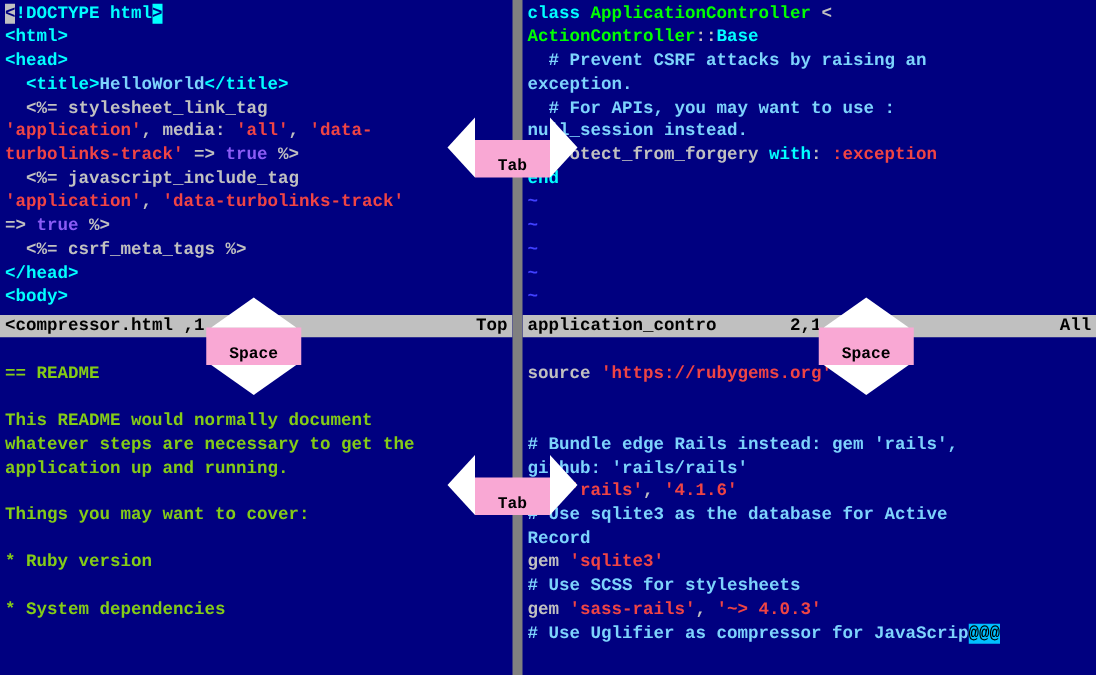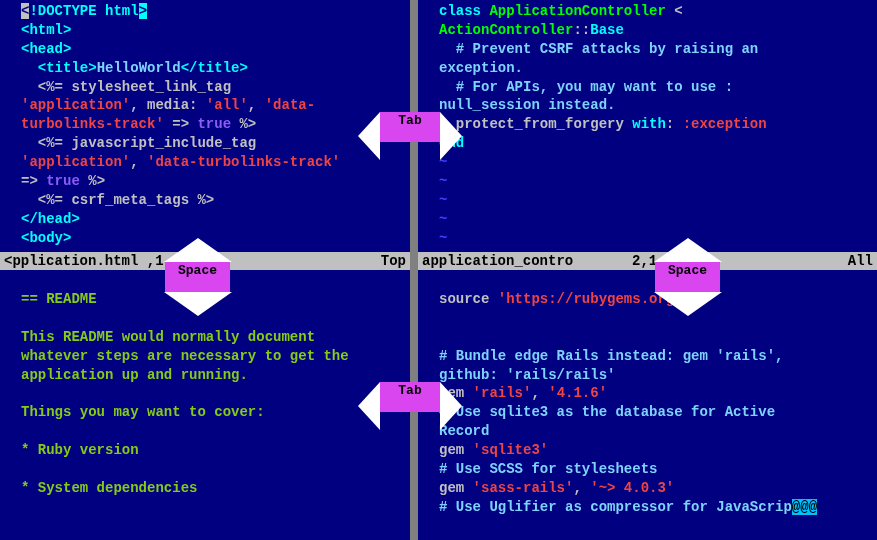--- a/index.html
+++ b/index.html
@@ -18,21 +18,21 @@
   .grid {
     display: grid;
     grid-template-columns: 410px 8px 459px;
     grid-template-rows: 270px 270px;
     width: 100%;
     height: 100%;
   }
   .pane {
     position: relative;
     overflow: hidden;
-    padding: 2px 21px;
+    padding: 2px 4px;
   }
   .divider-v {
     background: #808080;
     grid-row: 1 / span 2;
     grid-column: 2;
   }
   .statusbar {
     position: absolute;
     left: 0; right: 0;
     bottom: 0;
@@ -54,45 +54,45 @@
   .ltgray { color: #84cc16; }
   .gray   { color: #7dd3fc; }
   .tilde  { color: #4040ff; }
   .sel    { background: #c0c0c0; color: #000080; }
   .cursor { background: #00ffff; color:#000080; }
   .line { white-space: pre; }
   .statusbar .file { font-weight: bold; }
   
   .arrow {
     position: absolute;
-    background: #d946ef;
+    background: #f9a8d4;
     color: #000;
     display: flex;
-    align-items: flex-start;
+    align-items: flex-end;
     justify-content: center;
     font-weight: bold;
     z-index: 10;
   }
   .arrow.horiz {
     height: 30px;
     width: 60px;
     border-radius: 0;
   }
   .arrow.horiz::before,
   .arrow.horiz::after {
     content: "";
     position: absolute;
     width: 0; height: 0;
     border-top: 24px solid transparent;
     border-bottom: 24px solid transparent;
   }
   .arrow.horiz::before { left: -22px; border-right: 22px solid #fff; }
   .arrow.horiz::after  { right: -22px; border-left: 22px solid #fff; }
   .arrow.vert {
-    width: 65px;
+    width: 76px;
     height: 30px;
   }
   .arrow.vert::before,
   .arrow.vert::after {
     content: "";
     position: absolute;
     width: 0; height: 0;
     border-left: 34px solid transparent;
     border-right: 34px solid transparent;
     left: 50%;
@@ -104,21 +104,21 @@
   .botcursor { background:#00c0ff; color:#000; }
 </style>
 </head>
 <body>
 
 <div class="grid">
 
   <div class="pane">
     <div><span class="line"><span class="sel">&lt;</span><span class="cyan">!DOCTYPE html</span><span class="cursor">&gt;</span></span><br><span class="line"><span class="cyan">&lt;html&gt;</span></span><br><span class="line"><span class="cyan">&lt;head&gt;</span></span><br><span class="line">  <span class="cyan">&lt;title&gt;</span><span class="magenta">HelloWorld</span><span class="cyan">&lt;/title&gt;</span></span><br><span class="line">  &lt;%= stylesheet_link_tag</span><br><span class="line"><span class="yellow">'application'</span>, media: <span class="yellow">'all'</span>, <span class="yellow">'data-</span></span><br><span class="line"><span class="yellow">turbolinks-track'</span> =&gt; <span class="red">true</span> %&gt;</span><br><span class="line">  &lt;%= javascript_include_tag</span><br><span class="line"><span class="yellow">'application'</span>, <span class="yellow">'data-turbolinks-track'</span></span><br><span class="line">=&gt; <span class="red">true</span> %&gt;</span><br><span class="line">  &lt;%= csrf_meta_tags %&gt;</span><br><span class="line"><span class="cyan">&lt;/head&gt;</span></span><br><span class="line"><span class="cyan">&lt;body&gt;</span></span></div>
     <div class="statusbar">
-      <span><span class="file">&lt;</span><span>pplication.html</span>  <span>,1</span></span>
+      <span><span class="file">&lt;</span><span>compressor.html</span>  <span>,1</span></span>
       <span>Top</span>
     </div>
   </div>
 
   <div class="divider-v"></div>
 
   <div class="pane">
     <div><span class="line"><span class="cyan">class</span> <span class="green">ApplicationController</span> &lt;</span><br><span class="line"><span class="green">ActionController</span>::<span class="cyan">Base</span></span><br><span class="line">  <span class="gray"># Prevent CSRF attacks by raising an</span></span><br><span class="line"><span class="gray">exception.</span></span><br><span class="line">  <span class="gray"># For APIs, you may want to use :</span></span><br><span class="line"><span class="gray">null_session instead.</span></span><br><span class="line">  protect_from_forgery <span class="cyan">with</span>: <span class="yellow">:exception</span></span><br><span class="line"><span class="cyan">end</span></span><br><span class="line tilde">~</span><br><span class="line tilde">~</span><br><span class="line tilde">~</span><br><span class="line tilde">~</span><br><span class="line tilde">~</span></div>
     <div class="statusbar">
       <span><span class="file">application_contro</span>&nbsp;&nbsp;&nbsp;&nbsp;&nbsp;&nbsp;&nbsp;<span>2,1</span></span>

